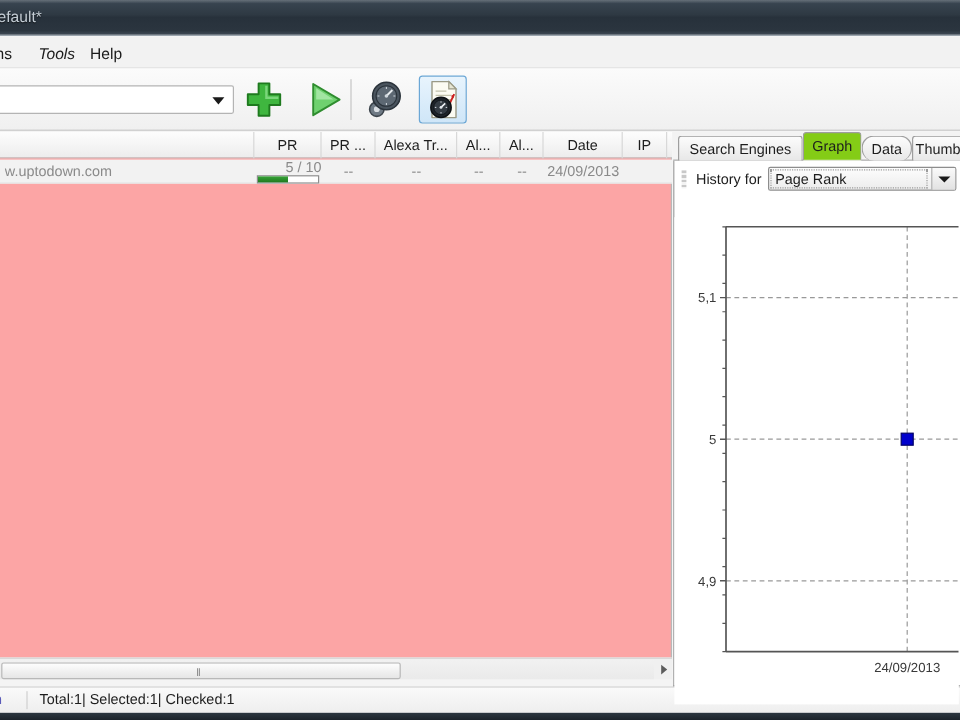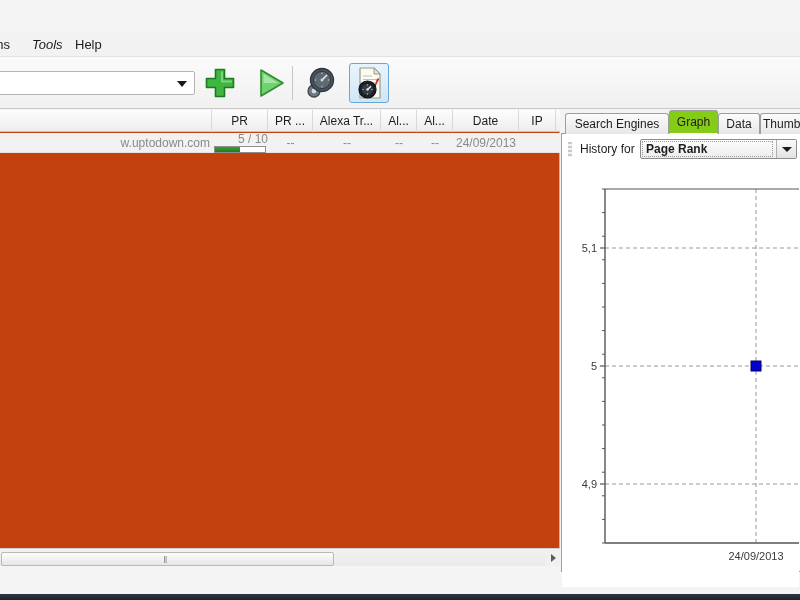--- a/index.html
+++ b/index.html
@@ -112,21 +112,21 @@
     left: 292px; top: 9px;
     width: 1px; height: 34px;
     background: #c6c6c6;
   }
 
   
   .table-panel {
     position: absolute;
     left: 0; top: 110px;
     width: 560px; height: 438px;
-    background: #c2410c;
+    background: #fca5a5;
     border-right: 1px solid #b9b9b9;
   }
   .thead {
     position: absolute;
     left: 0; top: 0;
     width: 560px; height: 22px;
     background: linear-gradient(to bottom, #fdfdfd, #ededed);
     border-bottom: 1px solid #c6c6c6;
   }
   .th {
@@ -151,21 +151,21 @@
   .cell {
     position: absolute;
     top: 0; height: 20px;
     font-size: 12px;
     color: #8a8a8a;
     line-height: 20px;
     text-align: center;
     white-space: nowrap;
     overflow: hidden;
   }
-  .cell.url { text-align: right; color: #8a8a8a; }
+  .cell.url { text-align: left; color: #8a8a8a; }
   .pr-wrap {
     position: absolute;
     left: 212px; top: 0;
     width: 56px; height: 20px;
   }
   .pr-label {
     position: absolute;
     left: 0; top: -1px;
     width: 56px;
     font-size: 12px; color: #8a8a8a;
@@ -329,21 +329,20 @@
     color: #1d1d1d;
     white-space: nowrap;
   }
   .history-combo {
     position: absolute;
     left: 78px; top: 2px;
     width: 157px; height: 20px;
     background: linear-gradient(to bottom, #fdfdfd, #ececec);
     border: 1px solid #8d8d8d;
     border-radius: 2px;
-    font-weight: bold;
   }
   .history-combo-inner {
     position: absolute;
     left: 1px; top: 1px;
     width: 131px; height: 16px;
     border: 1px dotted #9b9b9b;
   }
   .history-combo-value {
     position: absolute;
     left: 5px; top: 2px;
@@ -378,20 +377,24 @@
   .chart-svg { display: block; }
 
   
   .icon-svg { display: block; }
 </style>
 </head>
 <body>
 
 <div class="app">
 
+  <div class="titlebar">
+    <div class="titlebar-inner-glow"></div>
+    <div class="title-text">efault*</div>
+  </div>
 
   <div class="menubar">
     <div class="menu-item" id="menu-0">ons</div>
     <div class="menu-item" id="menu-1">Tools</div>
     <div class="menu-item" id="menu-2">Help</div>
   </div>
 
   <div class="toolbar">
 
     <div class="combo">
@@ -492,29 +495,34 @@
 
   <div class="hscroll">
     <div class="hscroll-track">
       <div class="hscroll-thumb">
         <div class="hscroll-grip">‖</div>
       </div>
     </div>
     <div class="hscroll-right"></div>
   </div>
 
+  <div class="statusbar">
+    <div class="status-link">n</div>
+    <div class="status-sep"></div>
+    <div class="status-text">Total:1| Selected:1| Checked:1</div>
+  </div>
   <div class="bottom-edge"></div>
 
   <div class="right-panel">
 
     <div class="tabstrip">
       <div class="tabstrip-base"></div>
       <div class="tab" style="left:4px; width:104px;">Search Engines</div>
       <div class="tab active" style="left:108px; width:49px;">Graph</div>
-      <div class="tab" style="left:157px; width:42px;">Data</div>
+      <div class="tab" style="left:157px; width:42px;border-radius:10px;">Data</div>
       <div class="tab" style="left:199px; width:50px;">Thumbn</div>
     </div>
 
     <div class="panel-body">
 
       <div class="history-bar">
         <div class="grip-dots"></div>
         <div class="history-label">History for</div>
         <div class="history-combo">
           <div class="history-combo-inner"></div>

